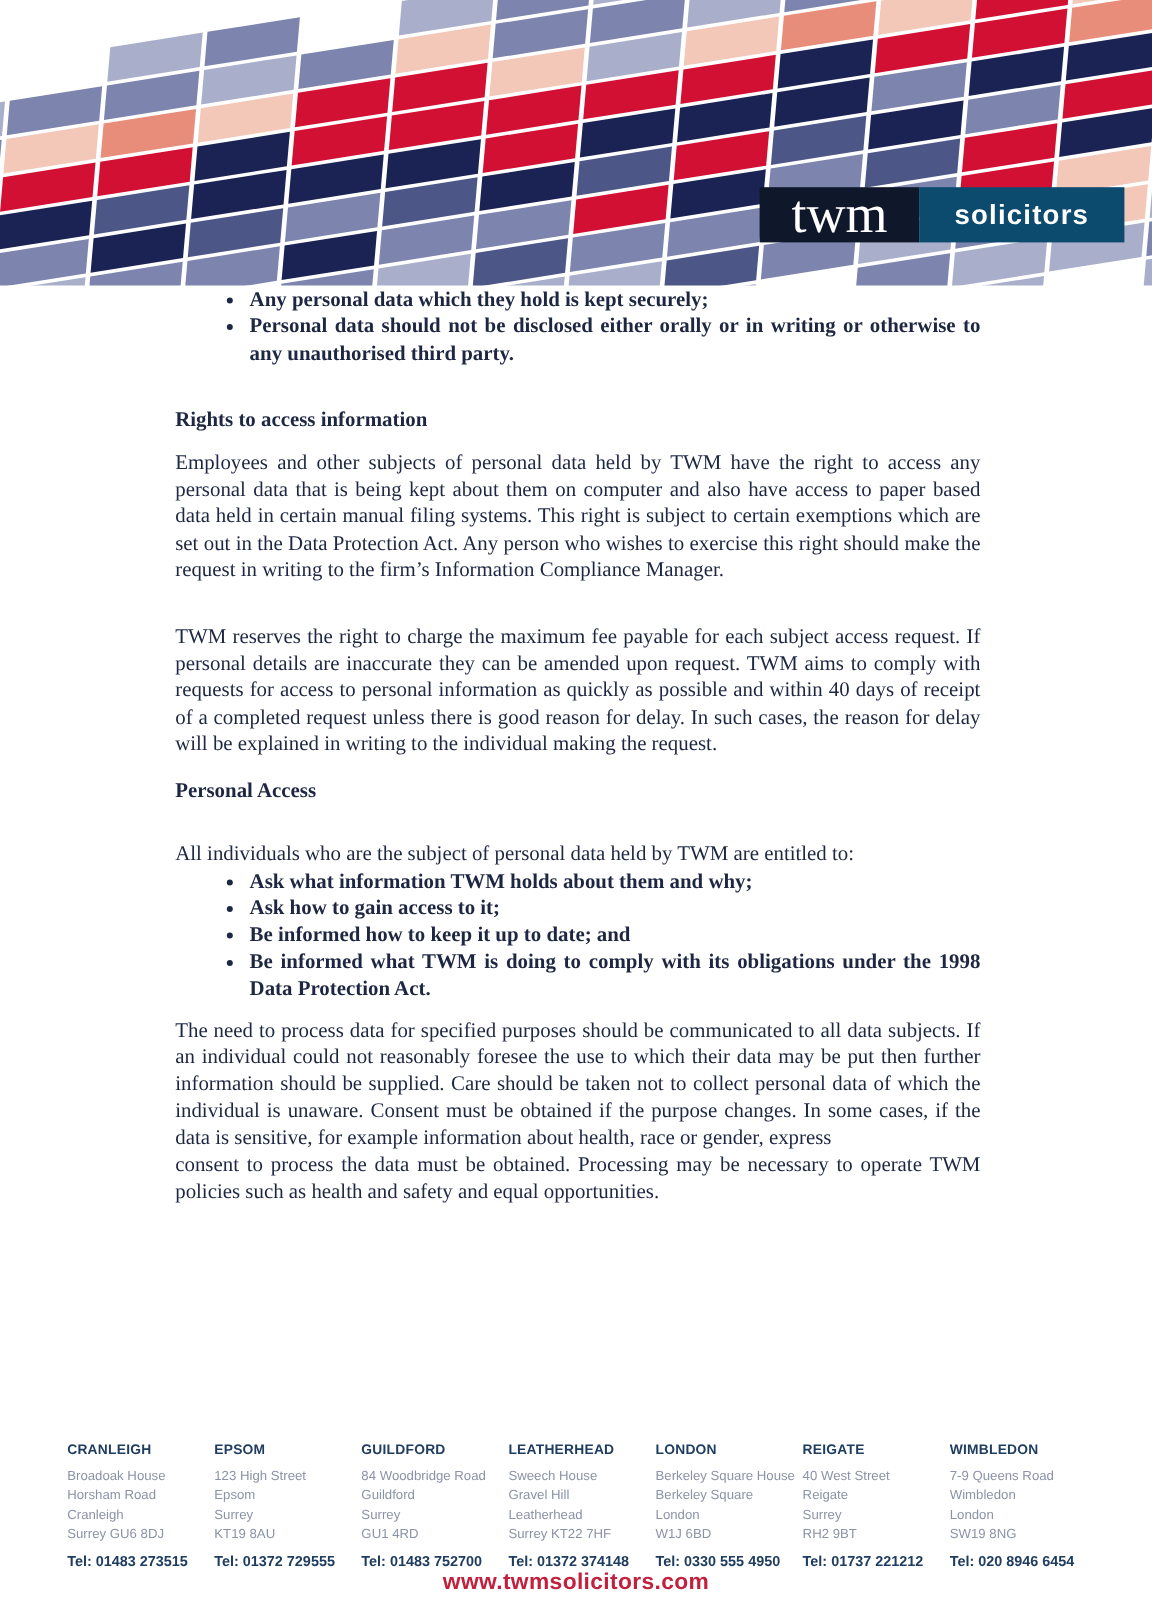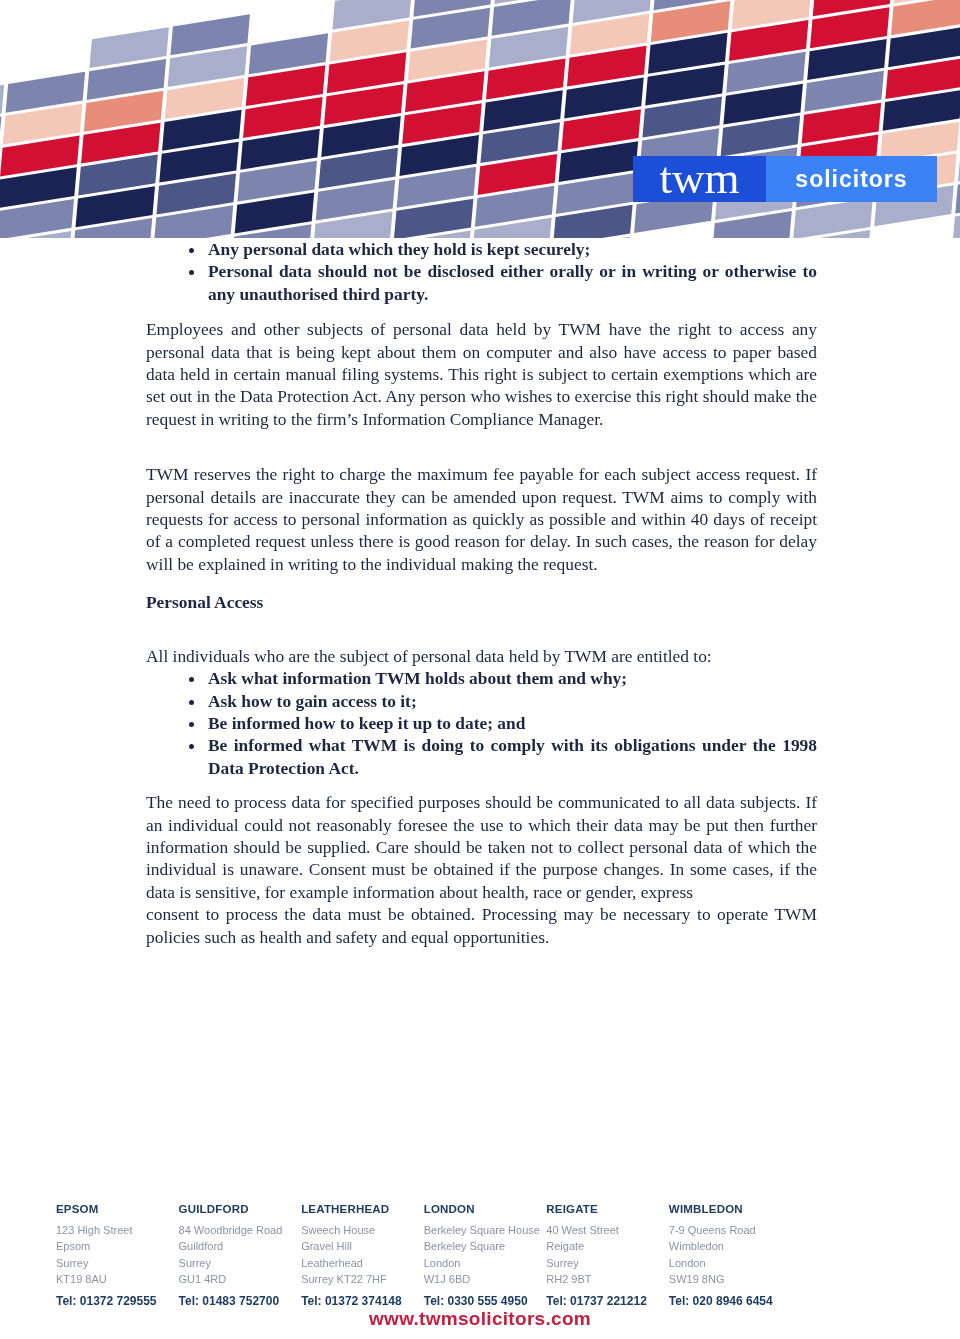--- a/index.html
+++ b/index.html
@@ -9,27 +9,27 @@
     font-family:"Liberation Serif", serif;
   }
 
   
   .header-art { position:absolute; top:0; left:0; width:960px; height:238px; overflow:hidden; }
   .header-art svg { display:block; }
 
   
   .logo { position:absolute; top:156px; left:633px; height:46px; display:flex; }
   .logo-box-red {
-    width:133px; height:46px; background:#1d4ed8; color:#fff;
+    width:133px; height:46px; background:#0f172a; color:#fff;
     display:flex; align-items:center; justify-content:center;
     font-family:"Liberation Serif", serif; font-size:45px; line-height:46px;
     padding-bottom:3px; box-sizing:border-box;
   }
   .logo-box-navy {
-    width:171px; height:46px; background:#3b82f6; color:#fff;
+    width:171px; height:46px; background:#0c4a6e; color:#fff;
     display:flex; align-items:center; justify-content:center;
     font-family:"Liberation Sans", sans-serif; font-weight:bold;
     font-size:23px; letter-spacing:1px;
   }
 
   
   .doc {
     position:absolute; left:146px; top:238px; width:671px;
     color:#1e2742; font-size:17.4px; line-height:22.4px;
   }
@@ -248,20 +248,21 @@
   </div>
 </div>
 
 <div class="doc">
 
   <ul>
     <li>Any personal data which they hold is kept securely;</li>
     <li>Personal data should not be disclosed either orally or in writing or otherwise to any unauthorised third party.</li>
   </ul>
 
+  <h2 class="mt-h1">Rights to access information</h2>
 
   <p class="mt-p1">Employees and other subjects of personal data held by TWM have the right to access any personal data that is being kept about them on computer and also have access to paper based data held in certain manual filing systems. This right is subject to certain exemptions which are set out in the Data Protection Act. Any person who wishes to exercise this right should make the request in writing to the firm’s Information Compliance Manager.</p>
 
   <p class="mt-p2">TWM reserves the right to charge the maximum fee payable for each subject access request. If personal details are inaccurate they can be amended upon request. TWM aims to comply with requests for access to personal information as quickly as possible and within 40 days of receipt of a completed request unless there is good reason for delay. In such cases, the reason for delay will be explained in writing to the individual making the request.</p>
 
   <h2 class="mt-h2">Personal Access</h2>
 
   <p class="mt-p3">All individuals who are the subject of personal data held by TWM are entitled to:</p>
 
   <ul>
@@ -272,20 +273,28 @@
   </ul>
 
 
   <p class="mt-p4 prewrap">The need to process data for specified purposes should be communicated to all data subjects. If an individual could not reasonably foresee the use to which their data may be put then further information should be supplied. Care should be taken not to collect personal data of which the individual is unaware.  Consent must be obtained if the purpose changes. In some cases, if the data is sensitive, for example information about health, race or gender, express
 consent to process the data must be obtained. Processing may be necessary to operate TWM policies such as health and safety and equal opportunities.</p>
 
 </div>
 
 <div class="footer" id="offices-grid">
     <div class="office">
+      <div class="office-name">CRANLEIGH</div>
+      <div class="office-line">Broadoak House</div>
+      <div class="office-line">Horsham Road</div>
+      <div class="office-line">Cranleigh</div>
+      <div class="office-line">Surrey GU6 8DJ</div>
+      <div class="office-tel">Tel: 01483 273515</div>
+    </div>
+    <div class="office">
       <div class="office-name">EPSOM</div>
       <div class="office-line">123 High Street</div>
       <div class="office-line">Epsom</div>
       <div class="office-line">Surrey</div>
       <div class="office-line">KT19 8AU</div>
       <div class="office-tel">Tel: 01372 729555</div>
     </div>
     <div class="office">
       <div class="office-name">GUILDFORD</div>
       <div class="office-line">84 Woodbridge Road</div>

